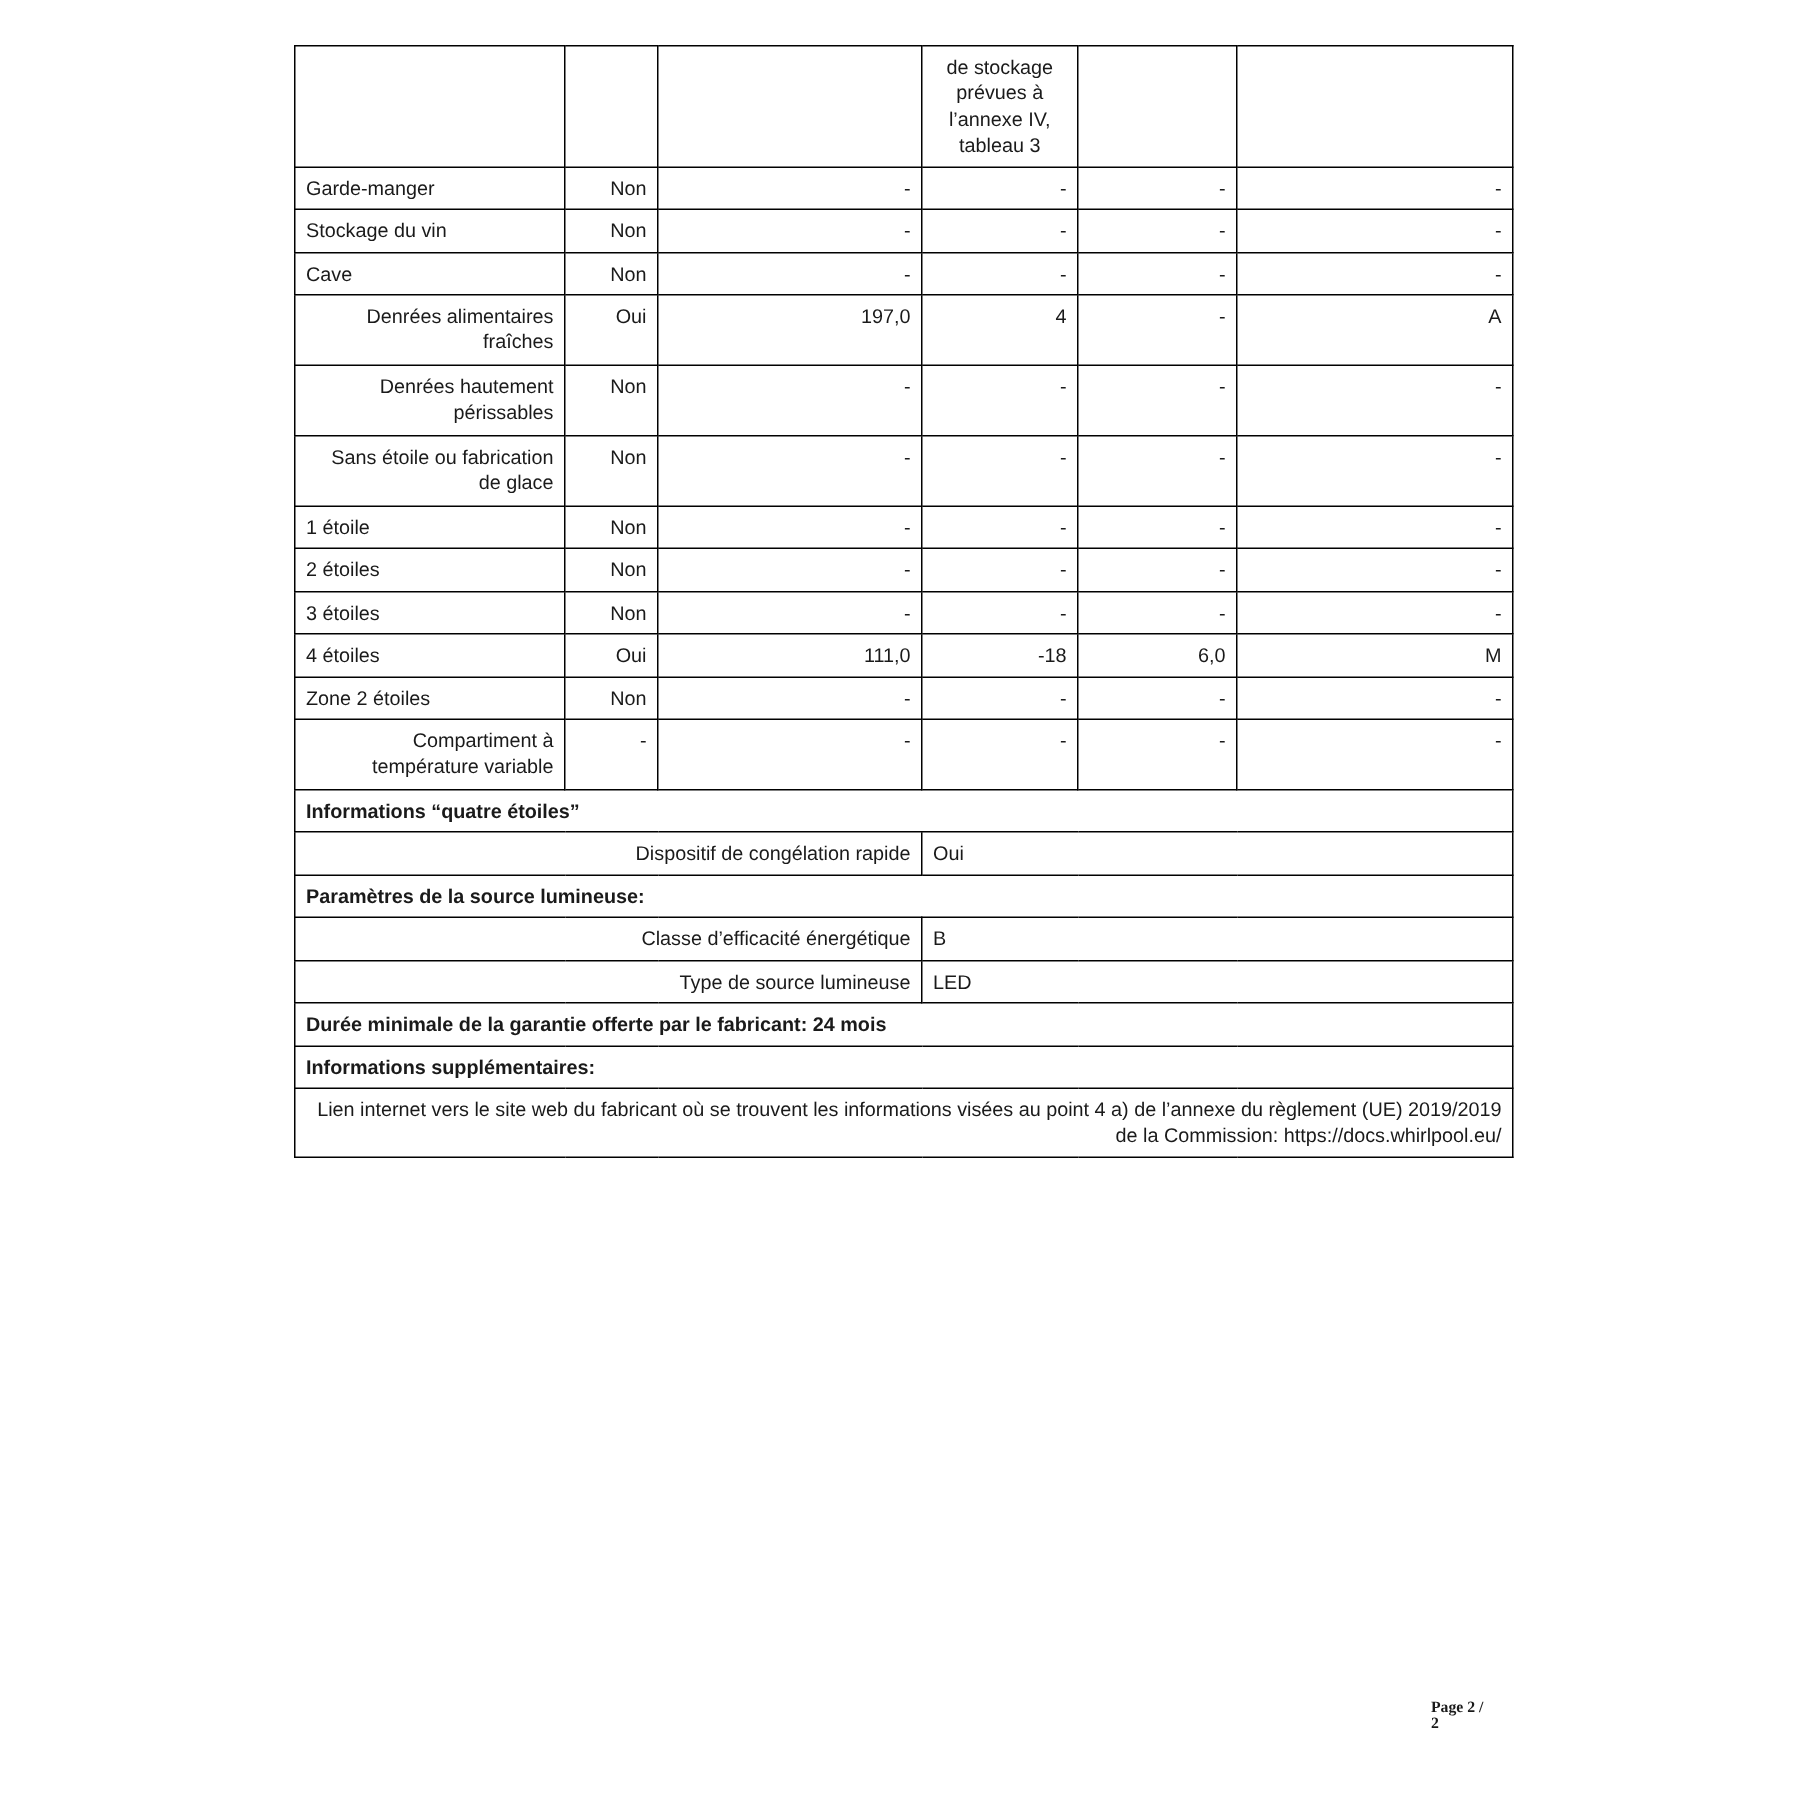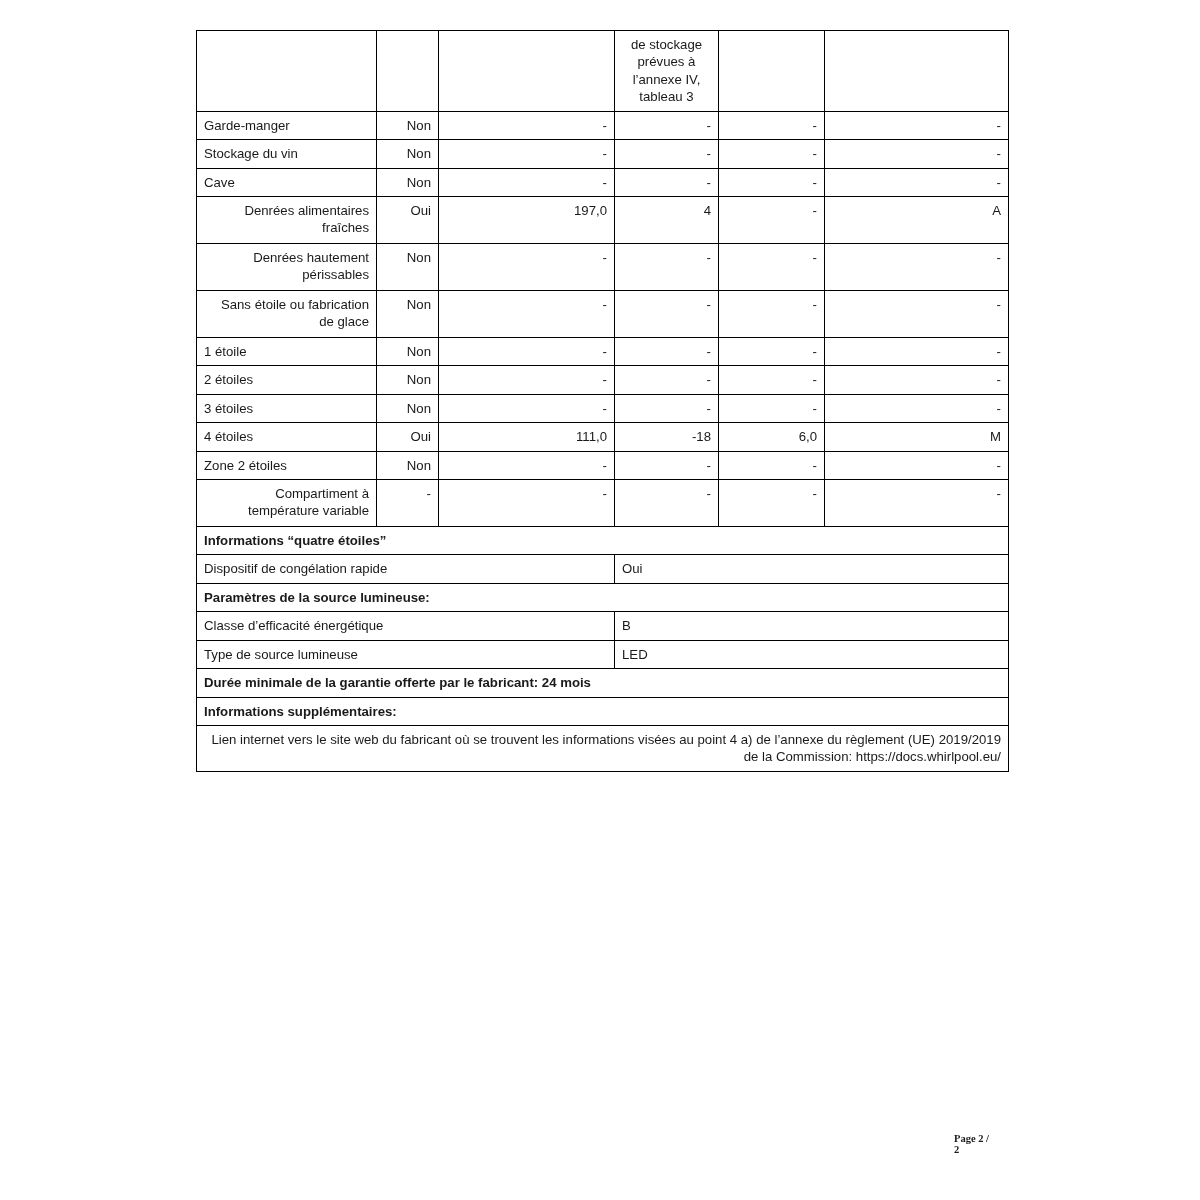--- a/index.html
+++ b/index.html
@@ -55,21 +55,21 @@
   }
   .rowlabel {
     text-align: left;
   }
   .tall { height: 36px; text-align: right; }
 
   .fullrow {
     text-align: left;
   }
   .two-col-left {
-    text-align: left;
+    text-align: right;
   }
   .two-col-right {
     text-align: left;
   }
   .noteblock {
     text-align: right;
     line-height: 1.45;
     padding-top: 8px;
     padding-bottom: 8px;
   }

